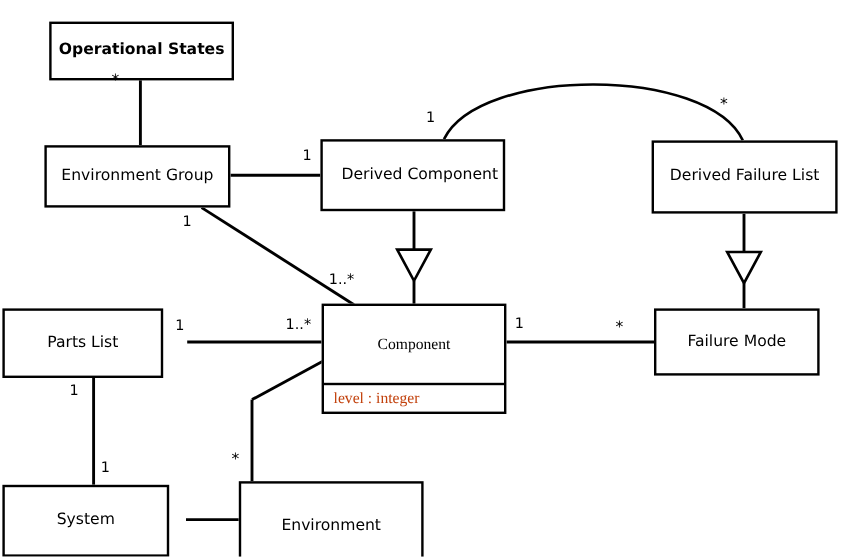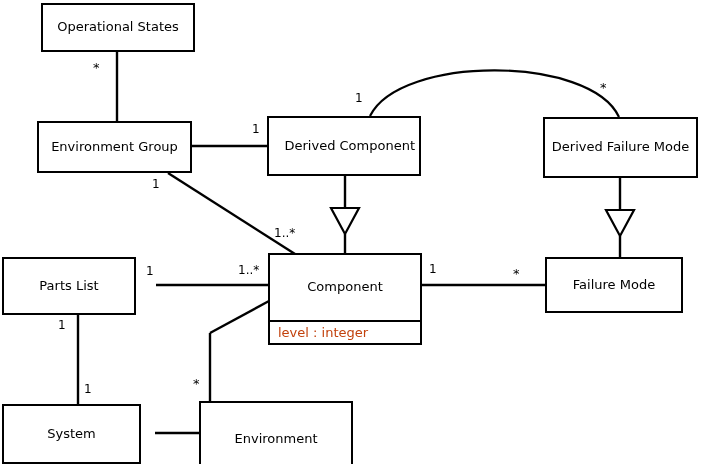--- a/index.html
+++ b/index.html
@@ -100,41 +100,41 @@
 
     <line x1="78" y1="315" x2="78" y2="404" stroke="#000000" stroke-width="2.4"></line>
 
     <line x1="155" y1="433" x2="199" y2="433" stroke="#000000" stroke-width="2.4"></line>
 
     <line x1="210" y1="401" x2="210" y2="333" stroke="#000000" stroke-width="2.4"></line>
     <line x1="210" y1="333" x2="269" y2="301" stroke="#000000" stroke-width="2.4"></line>
 
   </svg>
 
-  <div class="umlclass" style="left:41px; top:3px; width:154px; height:49px;">
+  <div class="umlclass" style="left:41px; top:18px; width:154px; height:49px;font-weight:bold;">
     <div class="name-compartment">Operational States</div>
   </div>
 
   <div class="umlclass" style="left:37px; top:121px; width:155px; height:52px;">
     <div class="name-compartment">Environment Group</div>
   </div>
 
   <div class="umlclass" style="left:267px; top:116px; width:154px; height:60px;align-items:flex-end;">
     <div class="name-compartment">Derived Component</div>
   </div>
 
   <div class="umlclass" style="left:543px; top:117px; width:155px; height:61px;">
-    <div class="name-compartment">Derived Failure Mode</div>
+    <div class="name-compartment">Derived Failure List</div>
   </div>
 
   <div class="umlclass" style="left:2px; top:257px; width:134px; height:58px;">
     <div class="name-compartment">Parts List</div>
   </div>
 
-  <div class="umlclass" style="left:268px; top:253px; width:154px; height:92px;">
+  <div class="umlclass" style="left:268px; top:253px; width:154px; height:92px;font-family:Liberation Serif, serif;">
     <div class="name-compartment">Component</div>
     <div class="attr-compartment">level : integer</div>
   </div>
 
   <div class="umlclass" style="left:545px; top:257px; width:138px; height:56px;">
     <div class="name-compartment">Failure Mode</div>
   </div>
 
   <div class="umlclass" style="left:2px; top:404px; width:139px; height:60px;">
     <div class="name-compartment">System</div>

